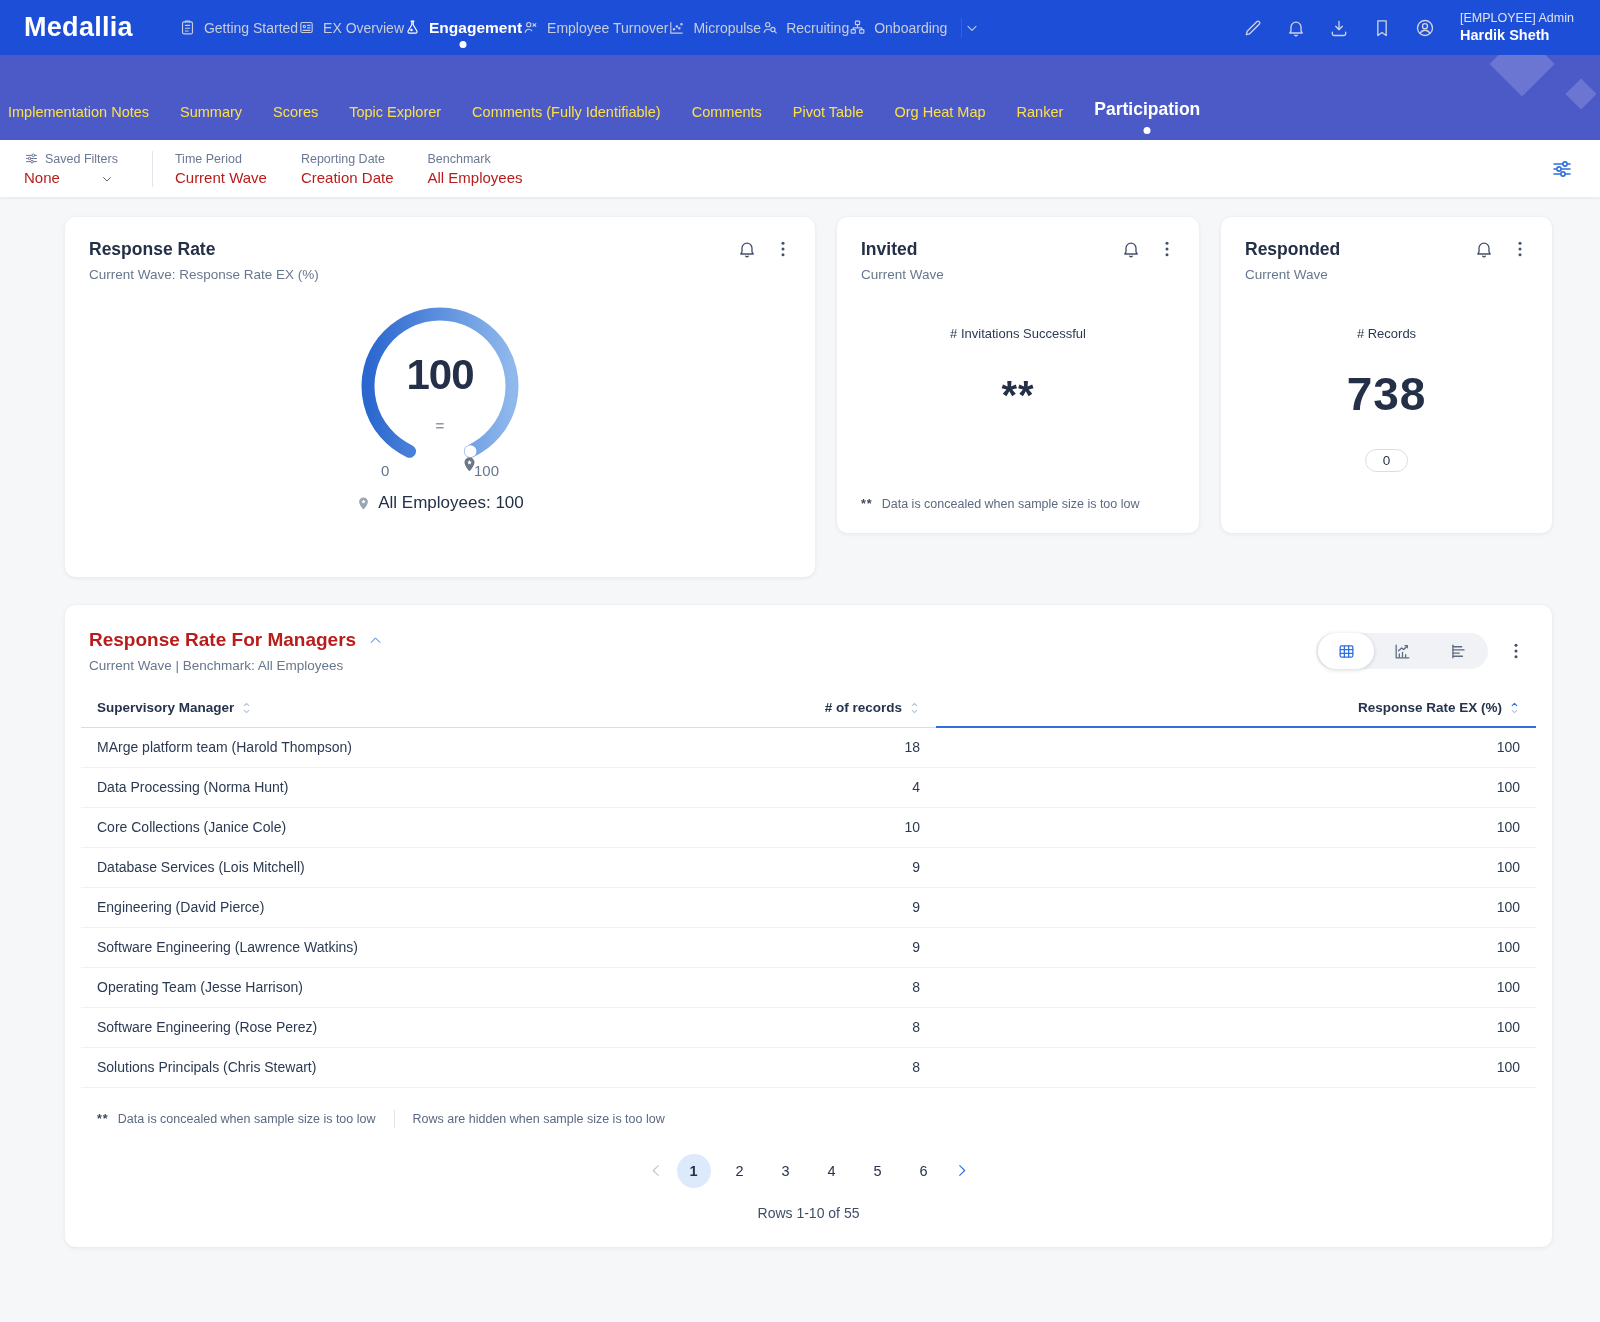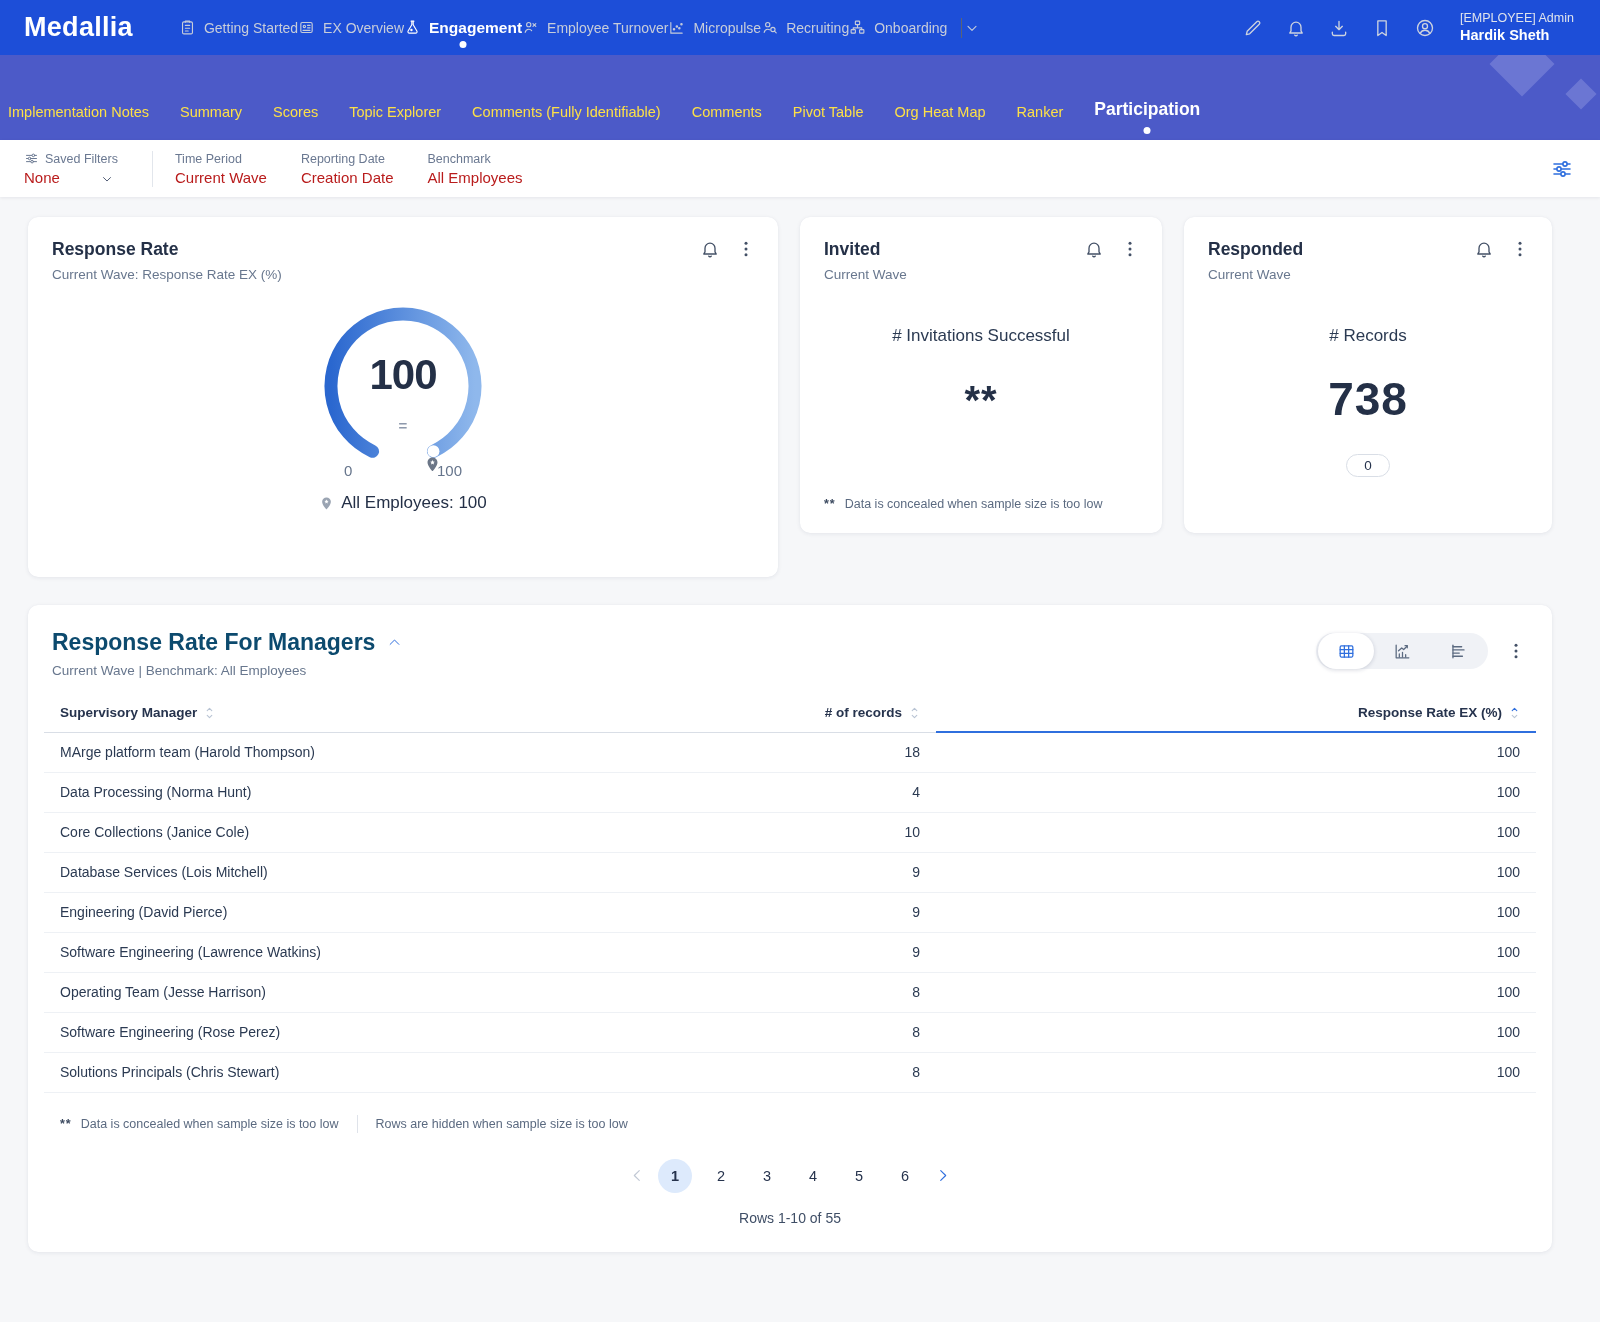--- a/index.html
+++ b/index.html
@@ -54,21 +54,21 @@
   }
   .fgroup{ display:flex; flex-direction:column; gap:3px; margin-right:34px; }
   .flabel{ font-size:12.5px; color:#6a7891; display:flex; align-items:center; gap:6px; }
   .flabel svg{ width:15px; height:15px; }
   .fvalue{ font-size:15px; color:#b91c1c; display:flex; align-items:flex-end; gap:40px; cursor:pointer; }
   .fvalue .chev svg{ width:14px; height:14px; color:#44506a; }
   .fdivider{ width:1px; height:36px; background:#e2e6ec; margin-right:22px; }
   .filter-settings{ margin-left:auto; color:#2f6fde; cursor:pointer; display:flex; }
   .filter-settings svg{ width:24px; height:24px; }
   
-  .content{ padding:20px 48px 0 28px; }
+  .content{ padding:20px 48px 0 28px;margin-left:37px; }
   .cards-row{ display:flex; gap:22px; align-items:flex-start; }
   .card{
     background:#fff; border-radius:10px;
     box-shadow:0 1px 4px rgba(25,39,80,.08), 0 0 1px rgba(25,39,80,.06);
     position:relative;
   }
   .card-head{ display:flex; justify-content:space-between; align-items:flex-start; padding:22px 22px 0 24px; }
   .card-title{ font-size:17.5px; font-weight:bold; color:#243047; }
   .card-sub{ font-size:13.5px; color:#68778e; margin-top:7px; }
   .card-actions{ display:flex; gap:16px; color:#435066; align-items:center; }
@@ -88,34 +88,34 @@
   .gauge-eq{ position:absolute; top:66%; left:50%; transform:translateX(-50%); font-size:15px; color:#8e99ac; font-weight:bold; }
   .gauge-scale{ width:118px; display:flex; justify-content:space-between; align-items:center; margin-top:-24px; font-size:15px; color:#66758c; position:relative; z-index:1;}
   .gauge-scale .maxside{ display:flex; align-items:center; }
   .gauge-scale .pin{ position:relative; top:-4px; margin-right:-4px; color:#6b7687; }
   .gauge-scale .pin svg{ width:17px; height:17px; }
   .gauge-bench{ margin-top:13px; display:flex; align-items:center; gap:7px; font-size:17px; color:#243047; }
   .gauge-bench .pin{ color:#9aa4b2; display:flex; }
   .gauge-bench .pin svg{ width:15px; height:15px; }
   
   .metric-body{ flex:1; display:flex; flex-direction:column; align-items:center; padding-top:44px; }
-  .metric-label{ font-size:17px; color:#2b3a52; }
+  .metric-label{ font-size:13px; color:#2b3a52; }
   .metric-value{ font-size:40px; font-weight:bold; color:#243047; margin-top:32px; letter-spacing:1px; }
   .metric-value.big{ font-size:46px; margin-top:26px; }
   .metric-badge{
     margin-top:28px; border:1px solid #d9dee6; border-radius:16px;
     padding:3px 17px; font-size:13.5px; color:#26334d; cursor:pointer;
   }
   .card-footnote{ padding:0 24px 22px; font-size:12.5px; color:#5b6a80; display:flex; gap:9px; align-items:baseline; }
   .card-footnote .mk{ font-weight:bold; color:#3c4a60; letter-spacing:1px; }
   
   .table-card{ margin-top:28px; width:100%; padding-bottom:26px; }
   .tc-head{ display:flex; justify-content:space-between; align-items:flex-start; padding:24px 26px 0 24px; }
   .tc-title-row{ display:flex; align-items:center; gap:12px; }
-  .tc-title{ font-size:23px; font-weight:bold; color:#0c4a6e; }
+  .tc-title{ font-size:19px; font-weight:bold; color:#b91c1c; }
   .collapse-ic{ color:#2f6fde; cursor:pointer; display:flex; }
   .collapse-ic svg{ width:15px; height:15px; }
   .tc-sub{ font-size:13.5px; color:#68778e; margin-top:7px; }
   .tc-tools{ display:flex; align-items:center; gap:18px; margin-top:4px; }
   .view-switch{ background:#f0f2f6; border-radius:18px; height:36px; display:flex; align-items:center; padding:0 2px; }
   .view-item{ width:56px; height:36px; display:flex; align-items:center; justify-content:center; color:#5b6a80; cursor:pointer; border-radius:18px; }
   .view-item svg{ width:19px; height:19px; }
   .view-item.active{ background:#fff; color:#2f6fde; box-shadow:0 1px 4px rgba(25,39,80,.18); }
   .tc-kebab{ color:#435066; cursor:pointer; display:flex; }
   .tc-kebab svg{ width:20px; height:20px; }

